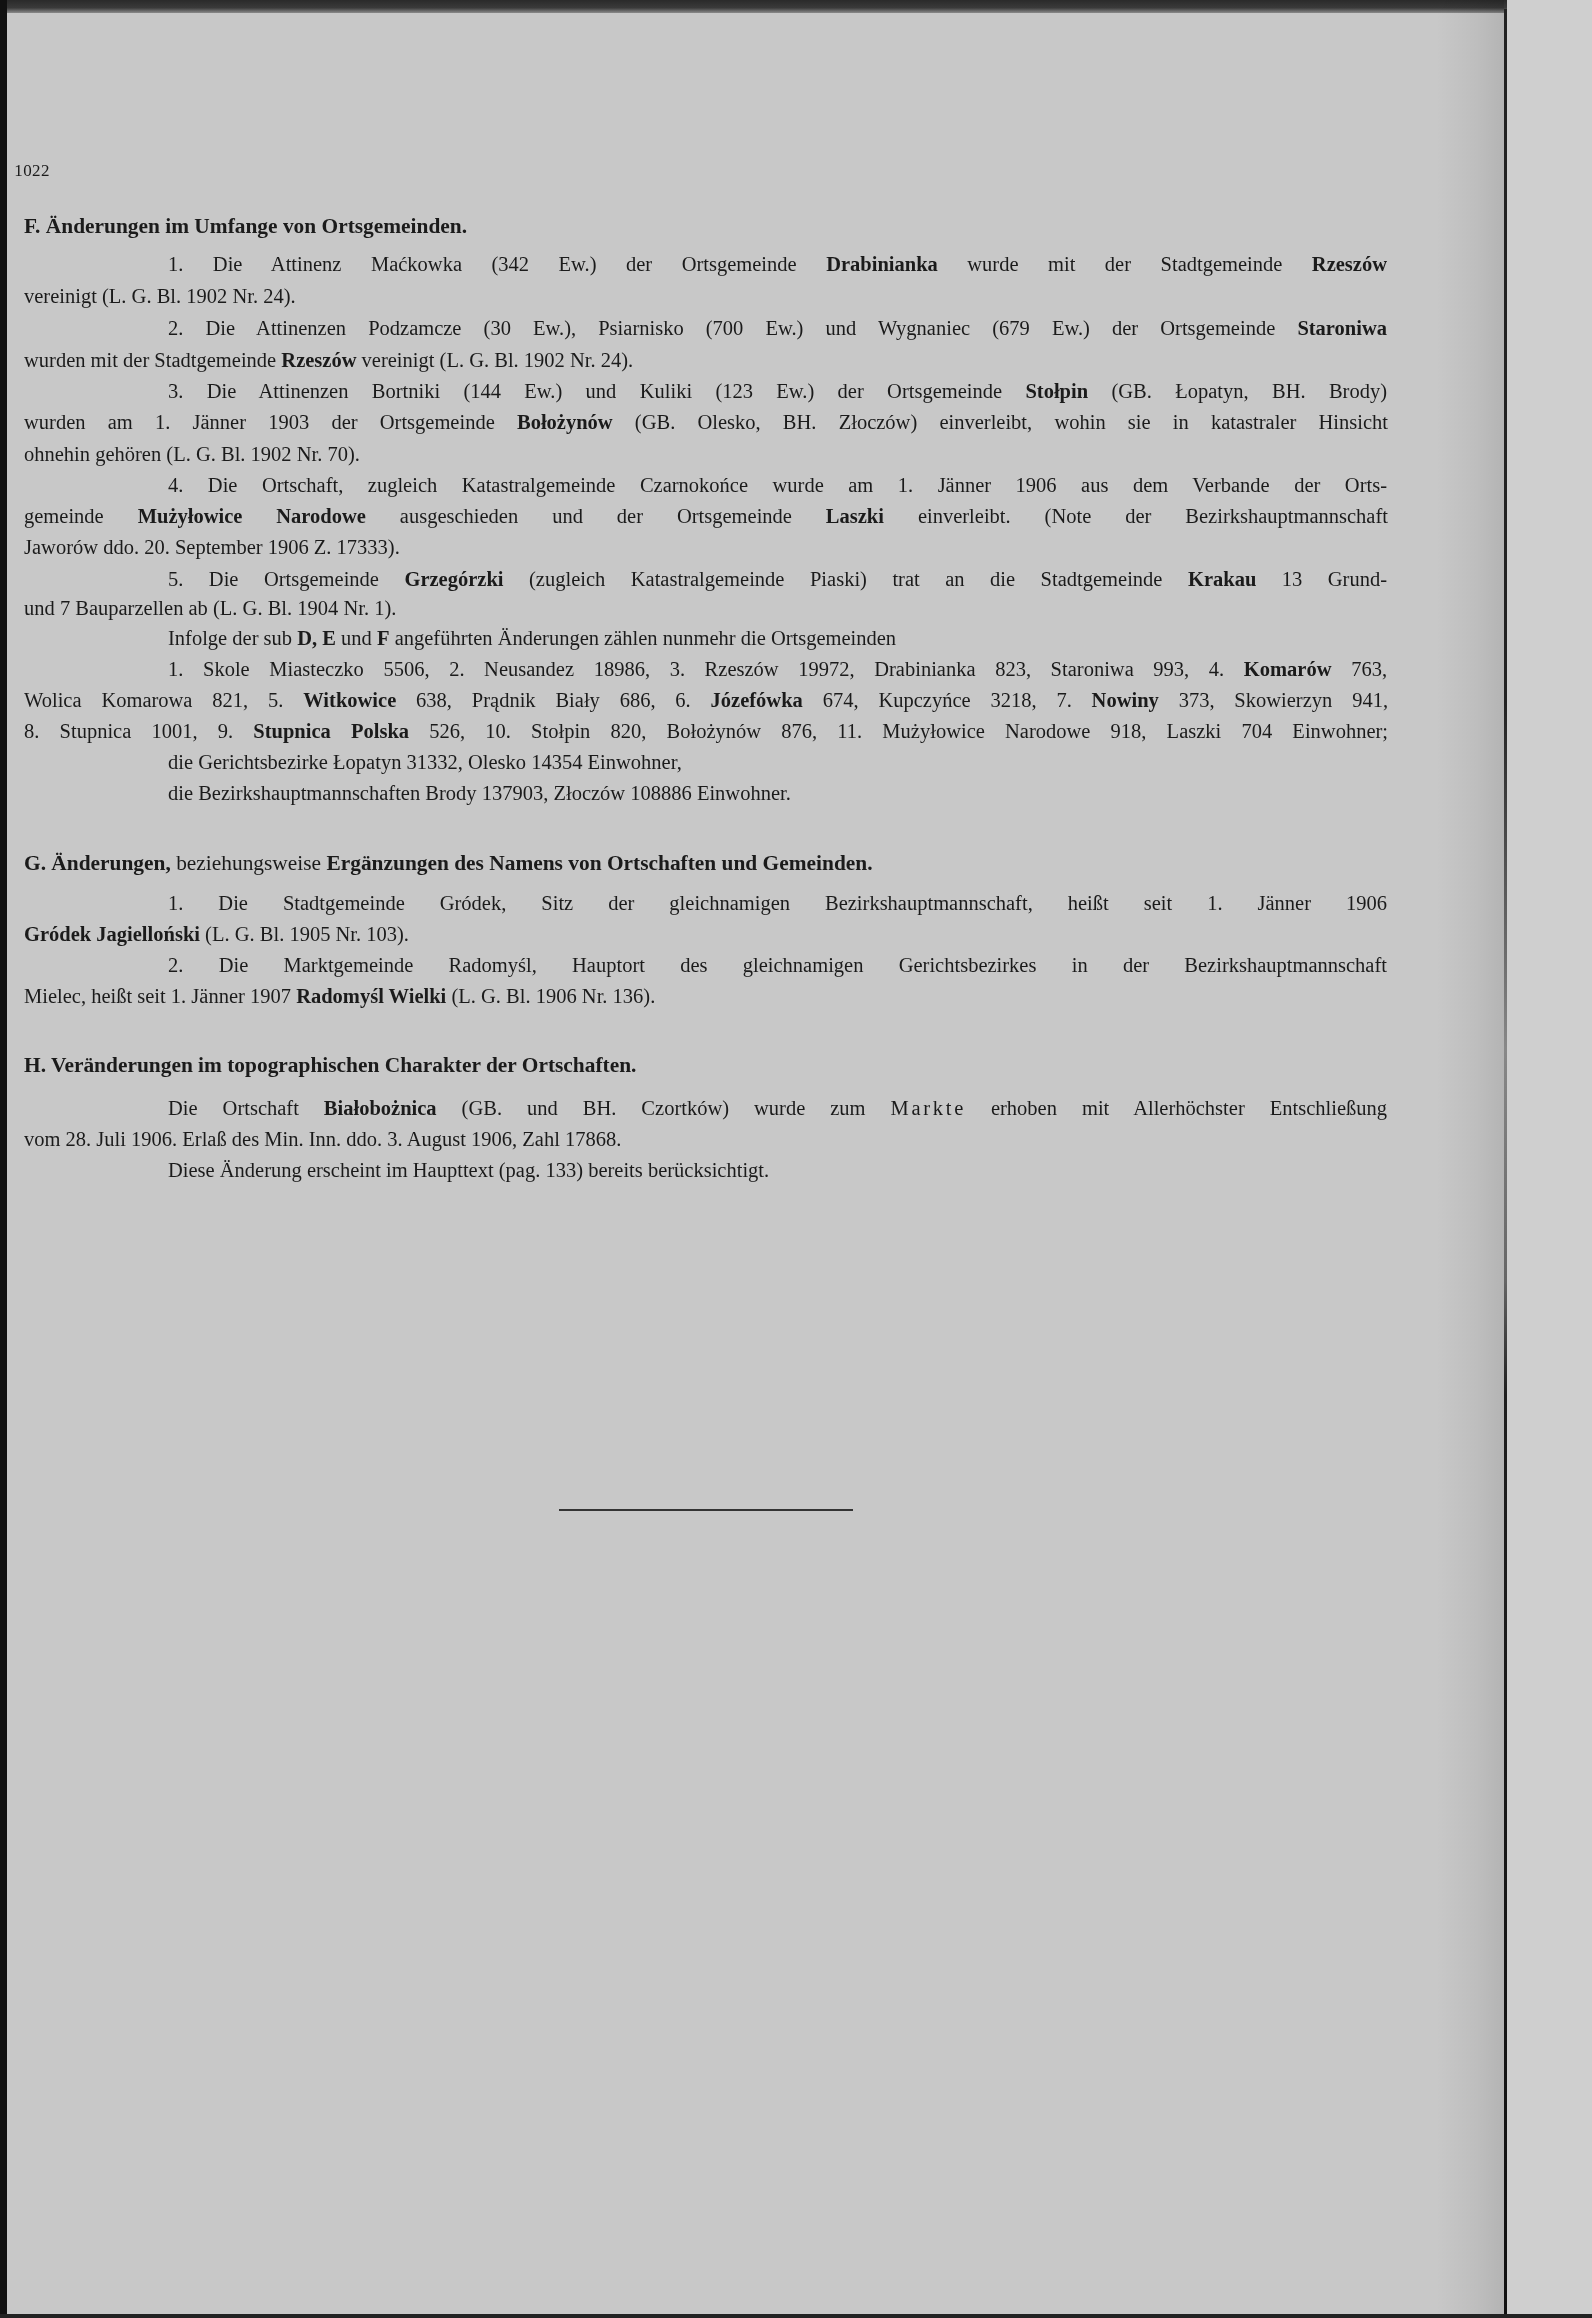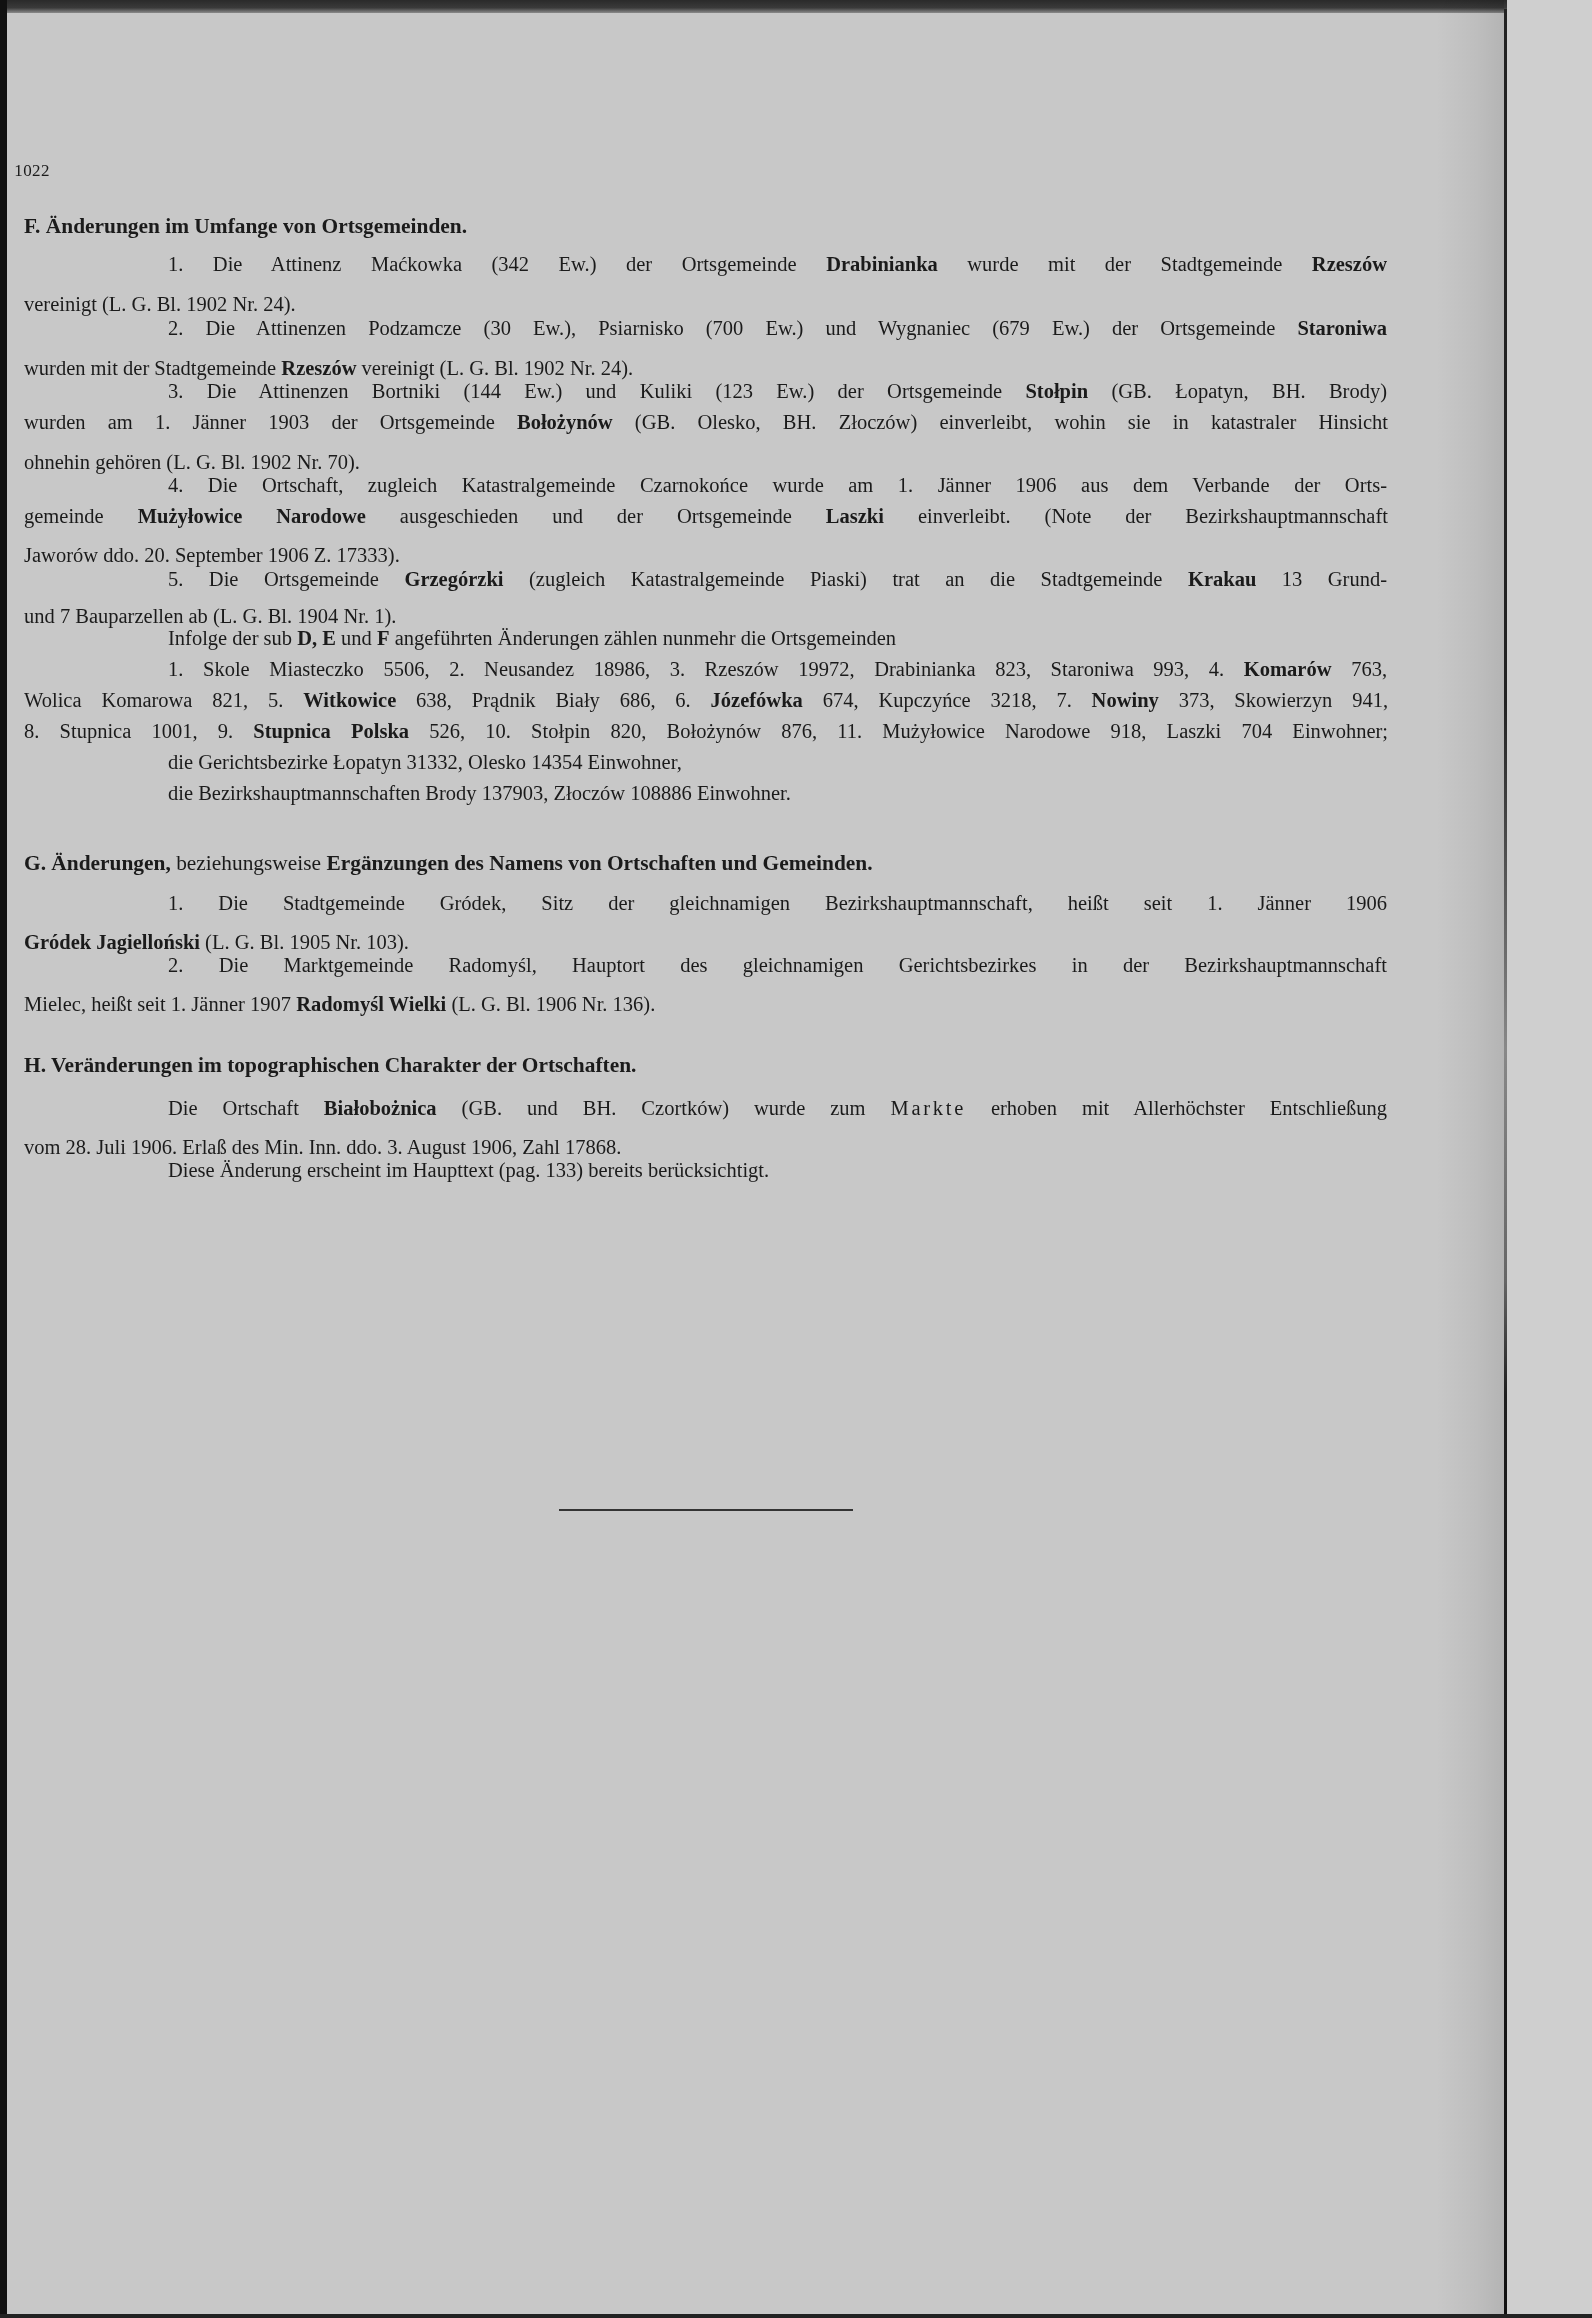--- a/index.html
+++ b/index.html
@@ -32,21 +32,21 @@
   }
   .page-number {
     position: absolute; left: 14.3px; top: 161px; font-size: 17px; letter-spacing: 0.4px;
   }
   .line {
     position: absolute; left: 24px; width: 1364px; height: 30px;
     font-size: 20.5px; line-height: 30px; white-space: nowrap;
     text-align: justify; text-align-last: justify;
   }
   .line.indent { left: 168px; width: 1219px; }
-  .line.last { text-align-last: left; margin-top: 8px; }
+  .line.last { text-align-last: left; }
   .line.short { text-align: right; text-align-last: left; }
   .heading {
     position: absolute; left: 24px; width: 1364px; 
     font-size: 21.4px; font-weight: bold; line-height: 30px; white-space: nowrap;
   }
   .heading .normal { font-weight: normal; }
   b { font-weight: bold; }
   .spaced { letter-spacing: 2.7px; }
   .rule {
     position: absolute; left: 559px; top: 1509px; width: 294px; height: 1.8px; background: #333;

